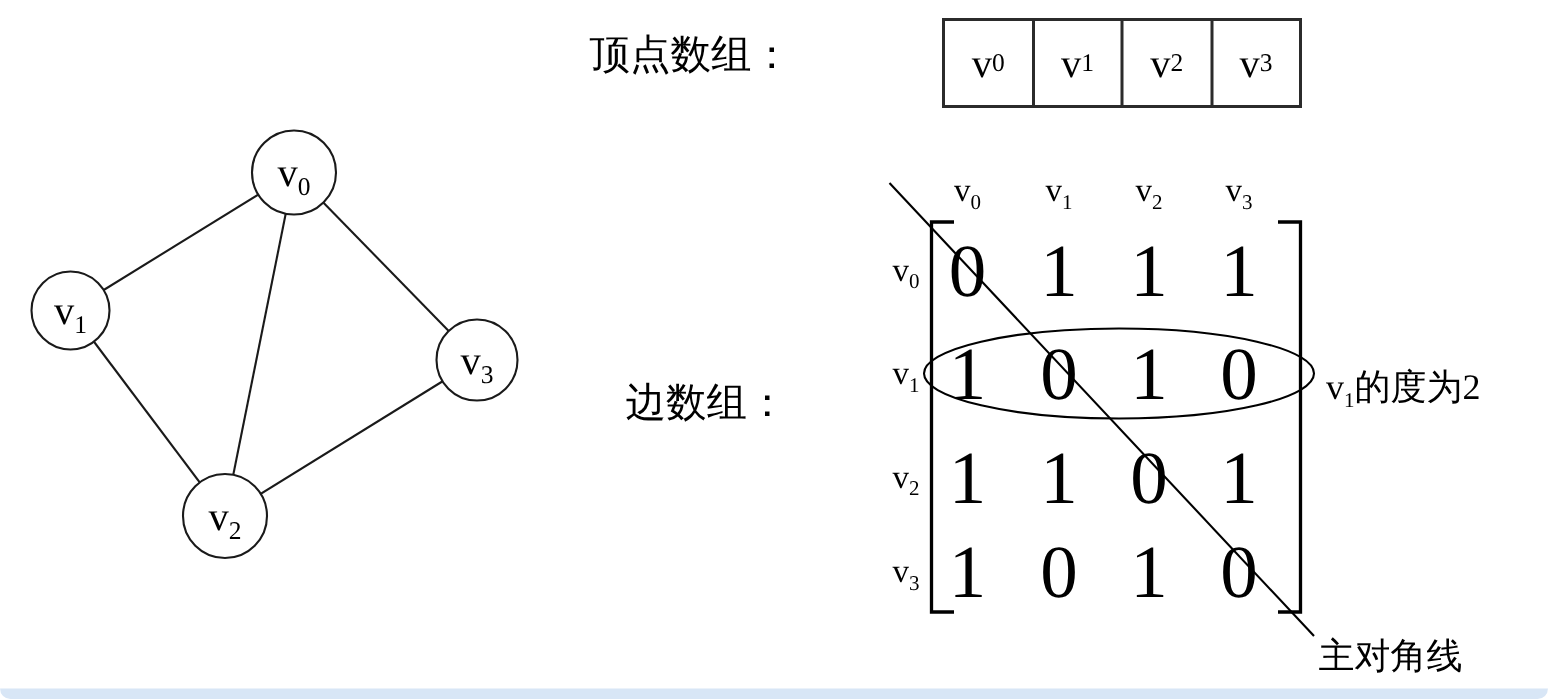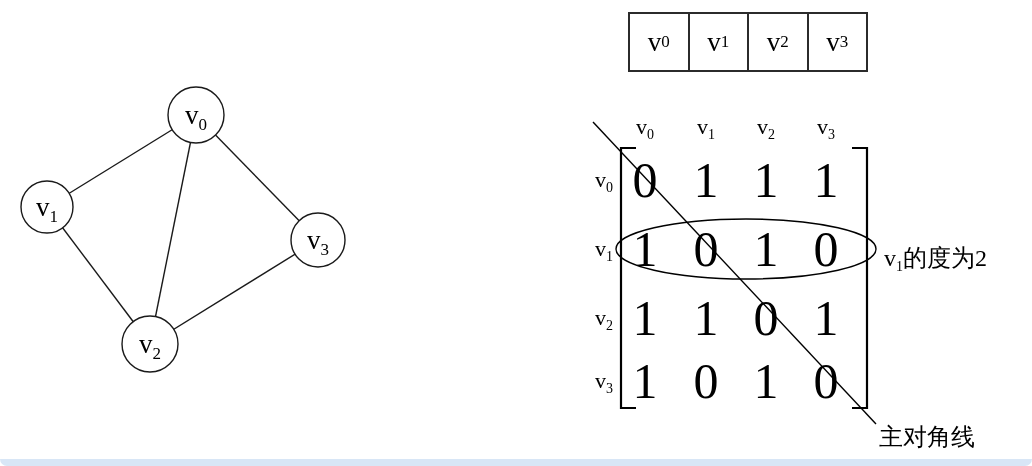--- a/index.html
+++ b/index.html
@@ -98,40 +98,42 @@
     <g>
       <circle cx="150" cy="344" r="28"></circle>
       <text x="150" y="353" text-anchor="middle"><tspan>v</tspan><tspan class="sub" dy="6">2</tspan></text>
     </g>
     <g>
       <circle cx="318" cy="240" r="27"></circle>
       <text x="318" y="249" text-anchor="middle"><tspan>v</tspan><tspan class="sub" dy="6">3</tspan></text>
     </g>
   </svg>
 
+  <div class="cn label-vertex-array">顶点数组：</div>
 
   <div class="va-cells">
     <div class="va-cell">
         <span>v</span>
         <sub>0</sub>
       </div>
     <div class="va-cell">
         <span>v</span>
         <sub>1</sub>
       </div>
     <div class="va-cell">
         <span>v</span>
         <sub>2</sub>
       </div>
     <div class="va-cell">
         <span>v</span>
         <sub>3</sub>
       </div>
   </div>
 
+  <div class="cn label-edge-array">边数组：</div>
 
   <svg class="matrix-svg" width="472" height="381" viewBox="560 85 472 381">
 
     <g>
       <text class="hdr" x="645" y="134" text-anchor="middle"><tspan>v</tspan><tspan class="subsm" dy="5">0</tspan></text>
       <text class="hdr" x="706" y="134" text-anchor="middle"><tspan>v</tspan><tspan class="subsm" dy="5">1</tspan></text>
       <text class="hdr" x="766" y="134" text-anchor="middle"><tspan>v</tspan><tspan class="subsm" dy="5">2</tspan></text>
       <text class="hdr" x="826" y="134" text-anchor="middle"><tspan>v</tspan><tspan class="subsm" dy="5">3</tspan></text>
     </g>
 

